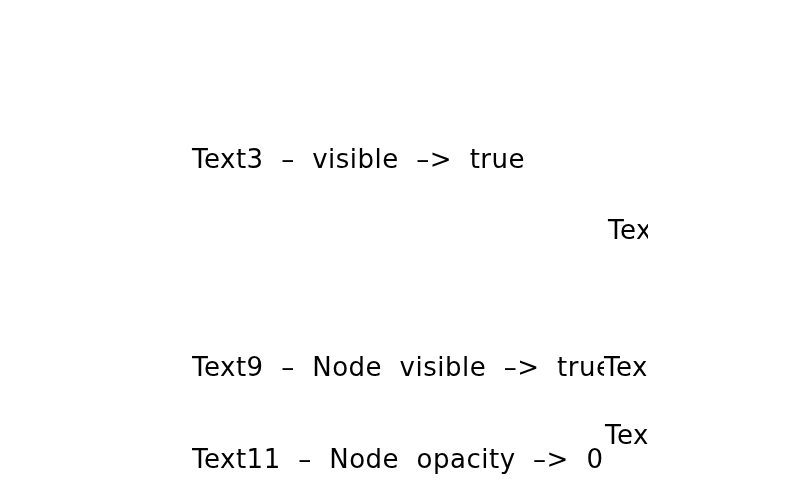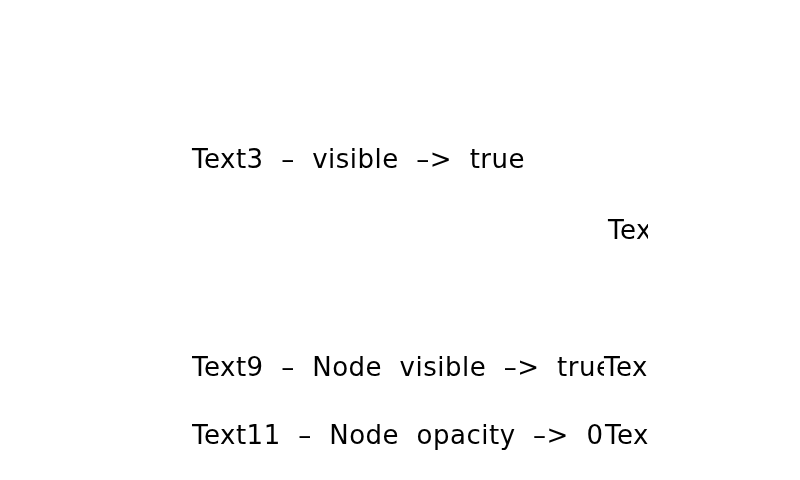--- a/index.html
+++ b/index.html
@@ -57,21 +57,21 @@
   }
   #label-text10 {
     left: 604px;
     top: 351px;
     background: #ffffff;
   }
 
   
   #label-text11 {
     left: 192px;
-    top: 419px;
+    top: 443px;
     width: 413px;            
     overflow: hidden;
   }
   #label-text12 {
     left: 605px;
     top: 419px;
     background: #ffffff;
   }
 </style>
 </head>

